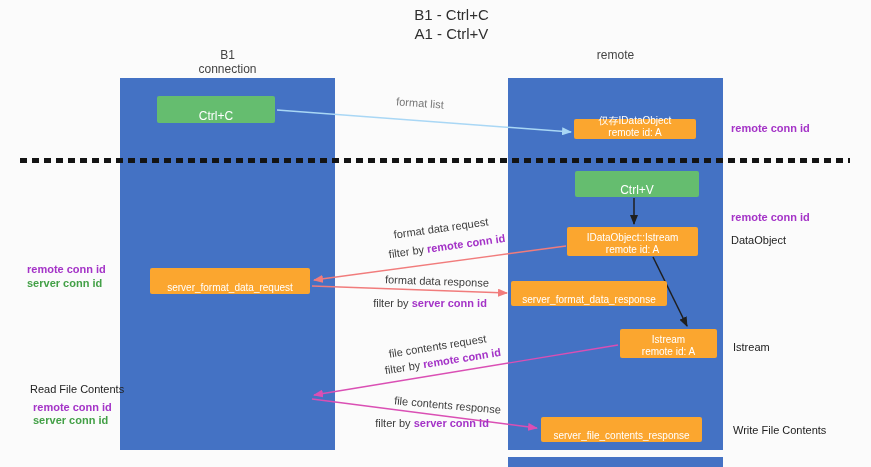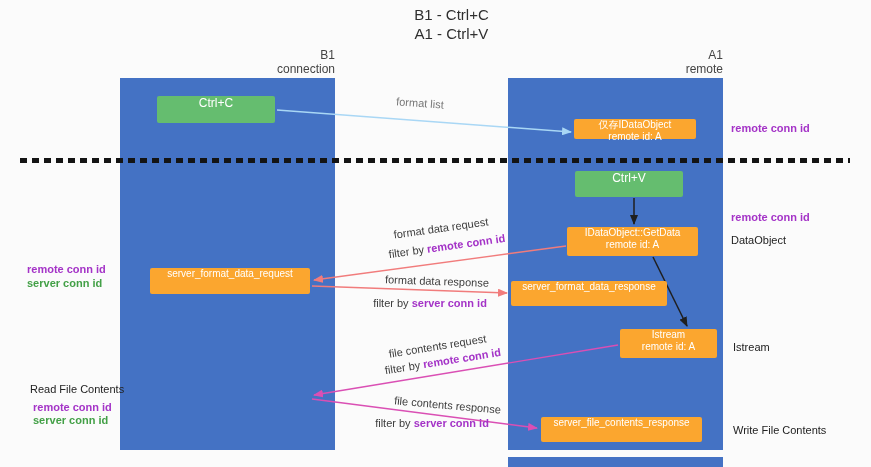--- a/index.html
+++ b/index.html
@@ -3,25 +3,25 @@
 <meta charset="utf-8">
 <style>
   *{box-sizing:border-box}
   html,body{margin:0;padding:0}
   body{background:#ffffff;font-family:"Liberation Sans",sans-serif}
   .canvas{position:relative;width:871px;height:467px;background:#fbfbfb;overflow:hidden}
 
   .title-block{position:absolute;left:16px;top:5px;width:100%;text-align:center;z-index:4;color:#2f2f2f}
   .title-block .tl{font-size:15px;line-height:19px}
 
-  .lane-header{position:absolute;z-index:4;text-align:right;font-size:12px;line-height:14px;color:#444}
+  .lane-header{position:absolute;z-index:4;text-align:center;font-size:12px;line-height:14px;color:#444}
 
   .lane{position:absolute;background:var(--lane-blue);z-index:1}
 
-  .node{position:absolute;z-index:3;display:flex;flex-direction:column;align-items:center;justify-content:flex-start;
+  .node{position:absolute;z-index:3;display:flex;flex-direction:column;align-items:center;justify-content:flex-end;
         color:#fff;text-align:center;border-radius:2px;white-space:nowrap}
   .node.green{background:var(--green);font-size:12px}
   .node.orange{background:var(--orange)}
   .node .l1{font-size:10px;line-height:12px}
   .node .l2{font-size:10px;line-height:12px}
   .node .single{font-size:10px;line-height:12px}
 
   .dashed-sep{position:absolute;left:20px;top:158px;width:830px;height:5px;z-index:2;
               background:repeating-linear-gradient(90deg,#141414 0 7px,transparent 7px 12px)}
 
@@ -49,21 +49,20 @@
   <div class="title-block">
     <div class="tl">B1 - Ctrl+C</div>
     <div class="tl">A1 - Ctrl+V</div>
   </div>
 
   <div class="lane-header" style="left:120px;top:48px;width:215px">
     <div>B1</div>
     <div>connection</div>
   </div>
   <div class="lane-header" style="left:508px;top:48px;width:215px">
-    <div>A1</div>
     <div>remote</div>
   </div>
 
   <div class="lane" style="left:120px;top:78px;width:215px;height:372px"></div>
   <div class="lane" style="left:508px;top:78px;width:215px;height:372px"></div>
   <div class="lane" style="left:508px;top:457px;width:215px;height:10px"></div>
 
   <div class="dashed-sep"></div>
 
   <svg class="arrows-svg" width="871" height="467" viewBox="0 0 871 467">
@@ -92,26 +91,26 @@
 
   <div class="node green" style="left:157px;top:96px;width:118px;height:27px">
     <span>Ctrl+C</span>
   </div>
 
   <div class="node orange" style="left:574px;top:119px;width:122px;height:20px">
     <span class="l1">仅存IDataObject</span>
     <span class="l2">remote id: A</span>
   </div>
 
-  <div class="node green" style="left:575px;top:171px;width:108px;height:26px">
+  <div class="node green" style="left:575px;top:171px;width:124px;height:26px">
     <span>Ctrl+V</span>
   </div>
 
   <div class="node orange" style="left:567px;top:227px;width:131px;height:29px">
-    <span class="l1">IDataObject::GetData</span>
+    <span class="l1">IDataObject::Istream</span>
     <span class="l2">remote id: A</span>
   </div>
 
   <div class="node orange" style="left:150px;top:268px;width:160px;height:26px">
     <span class="single">server_format_data_request</span>
   </div>
 
   <div class="node orange" style="left:511px;top:281px;width:156px;height:25px">
     <span class="single">server_format_data_response</span>
   </div>

